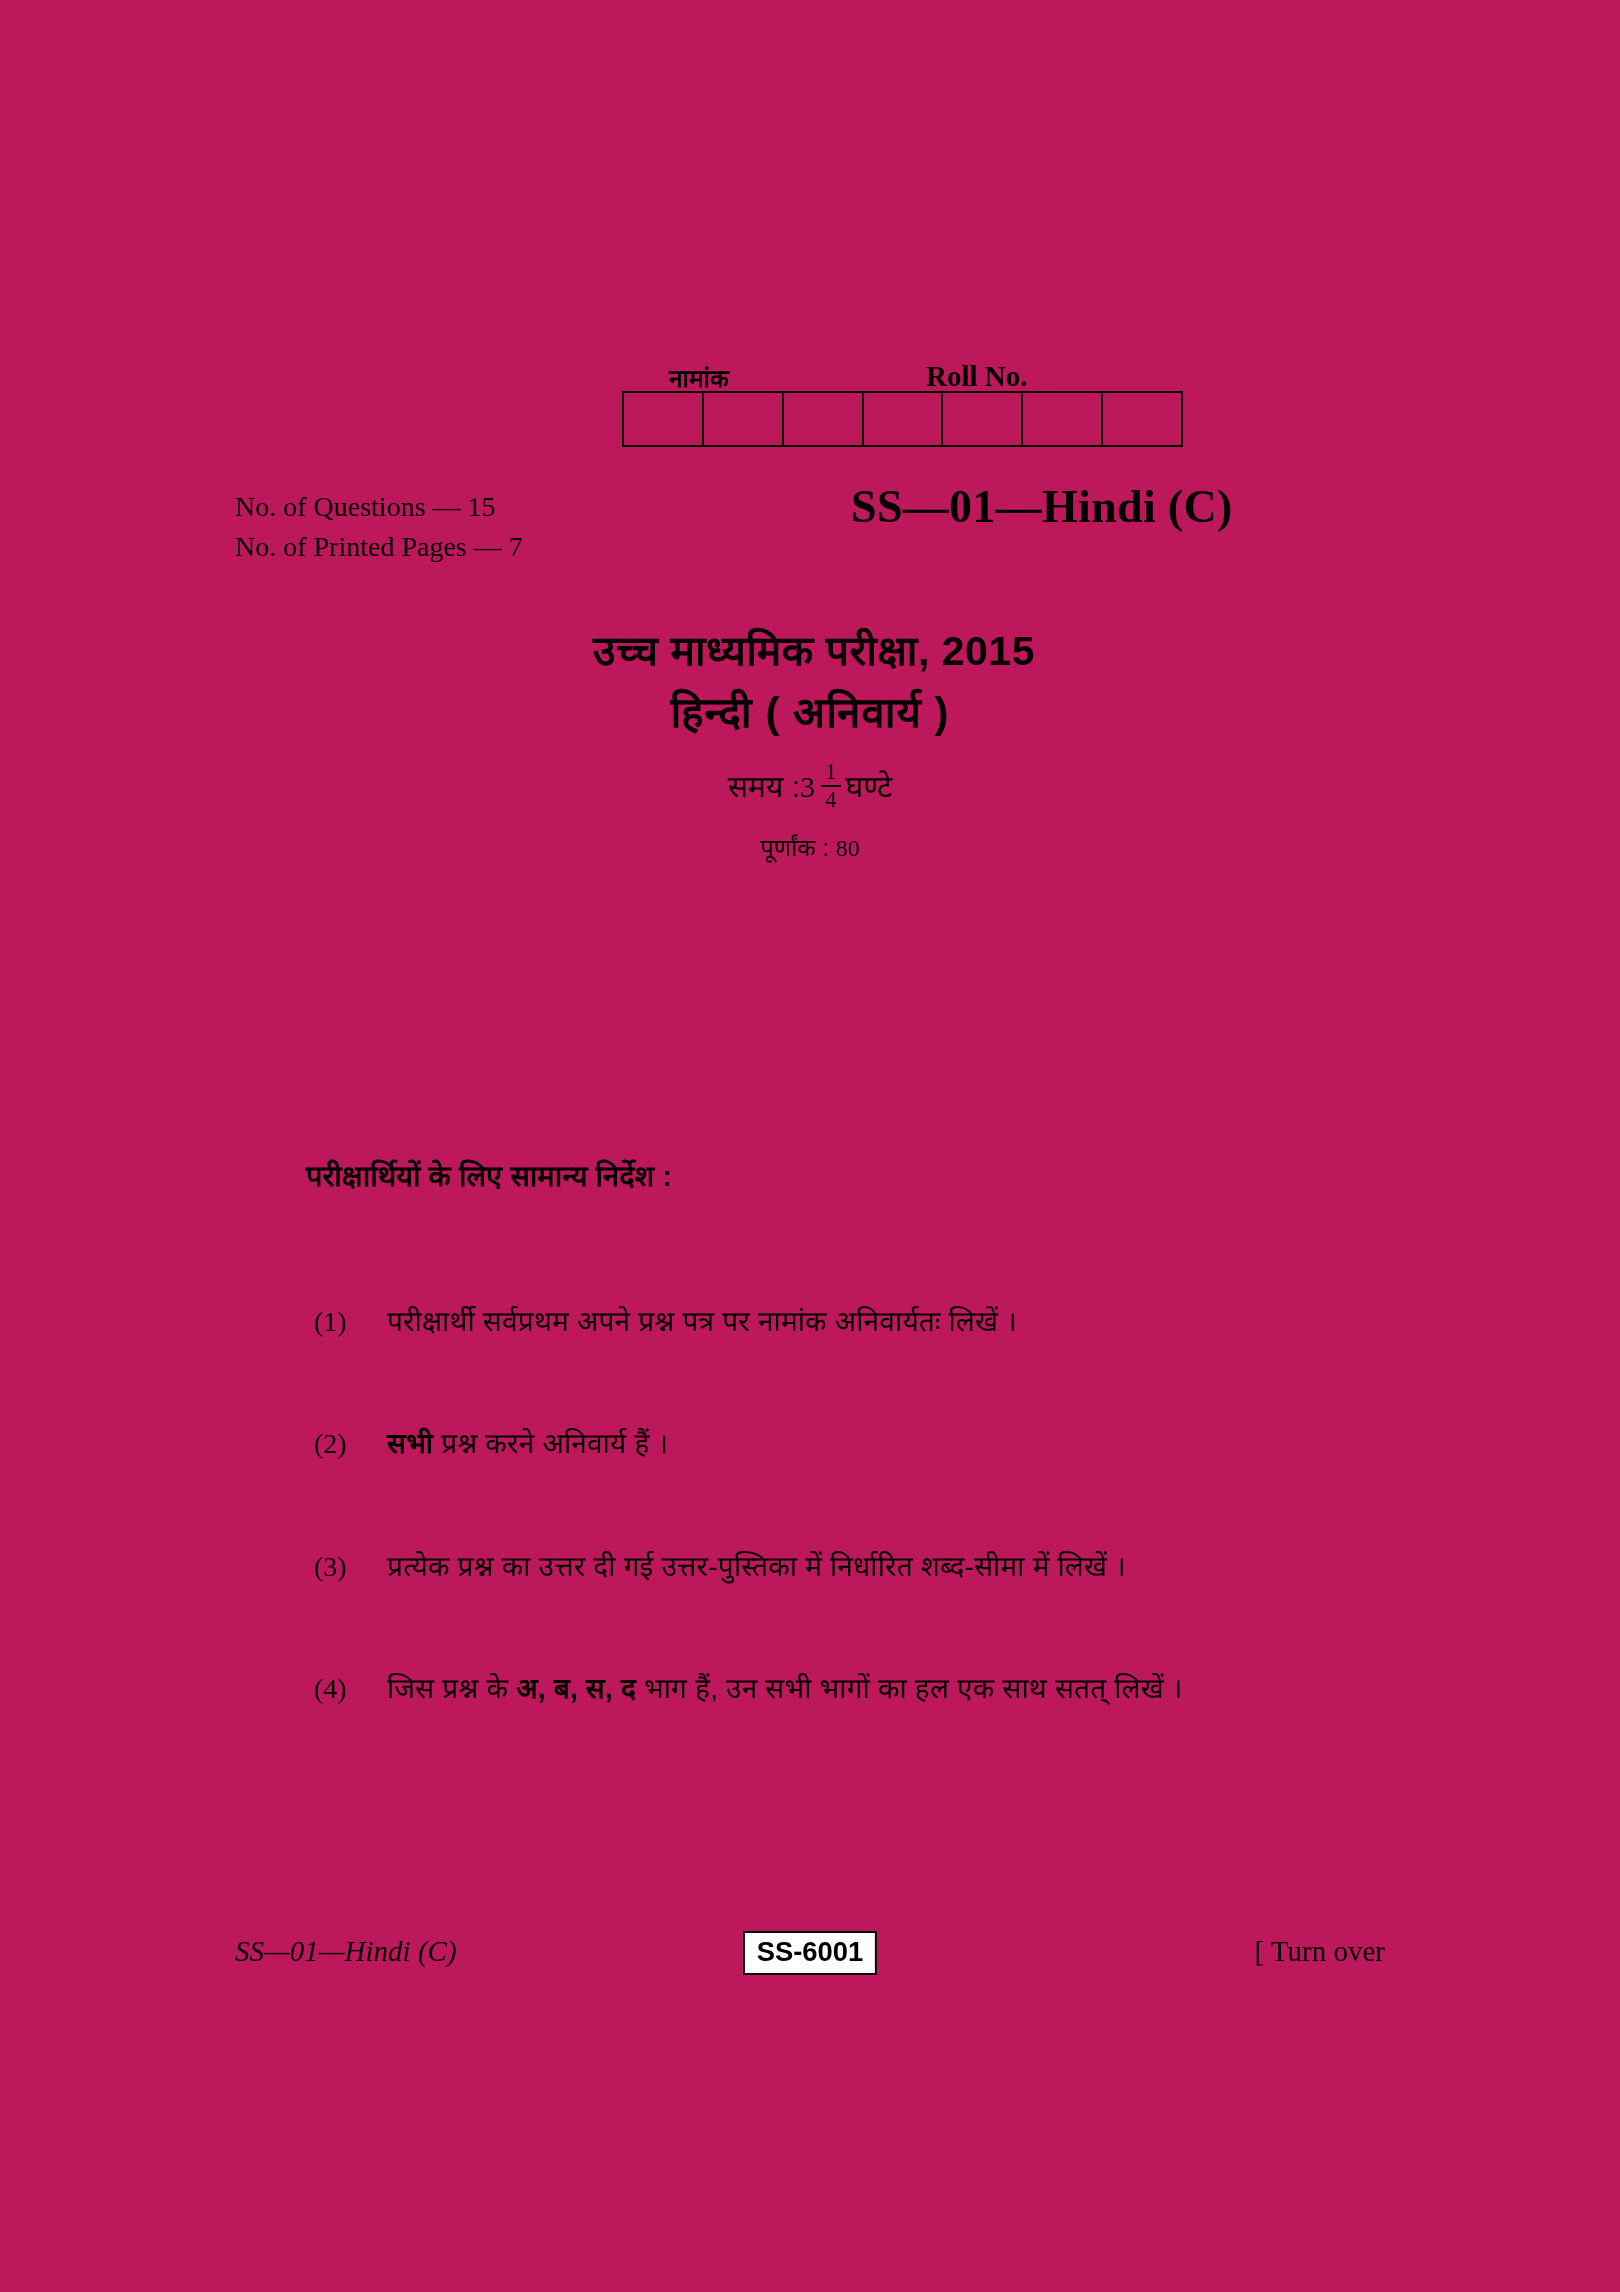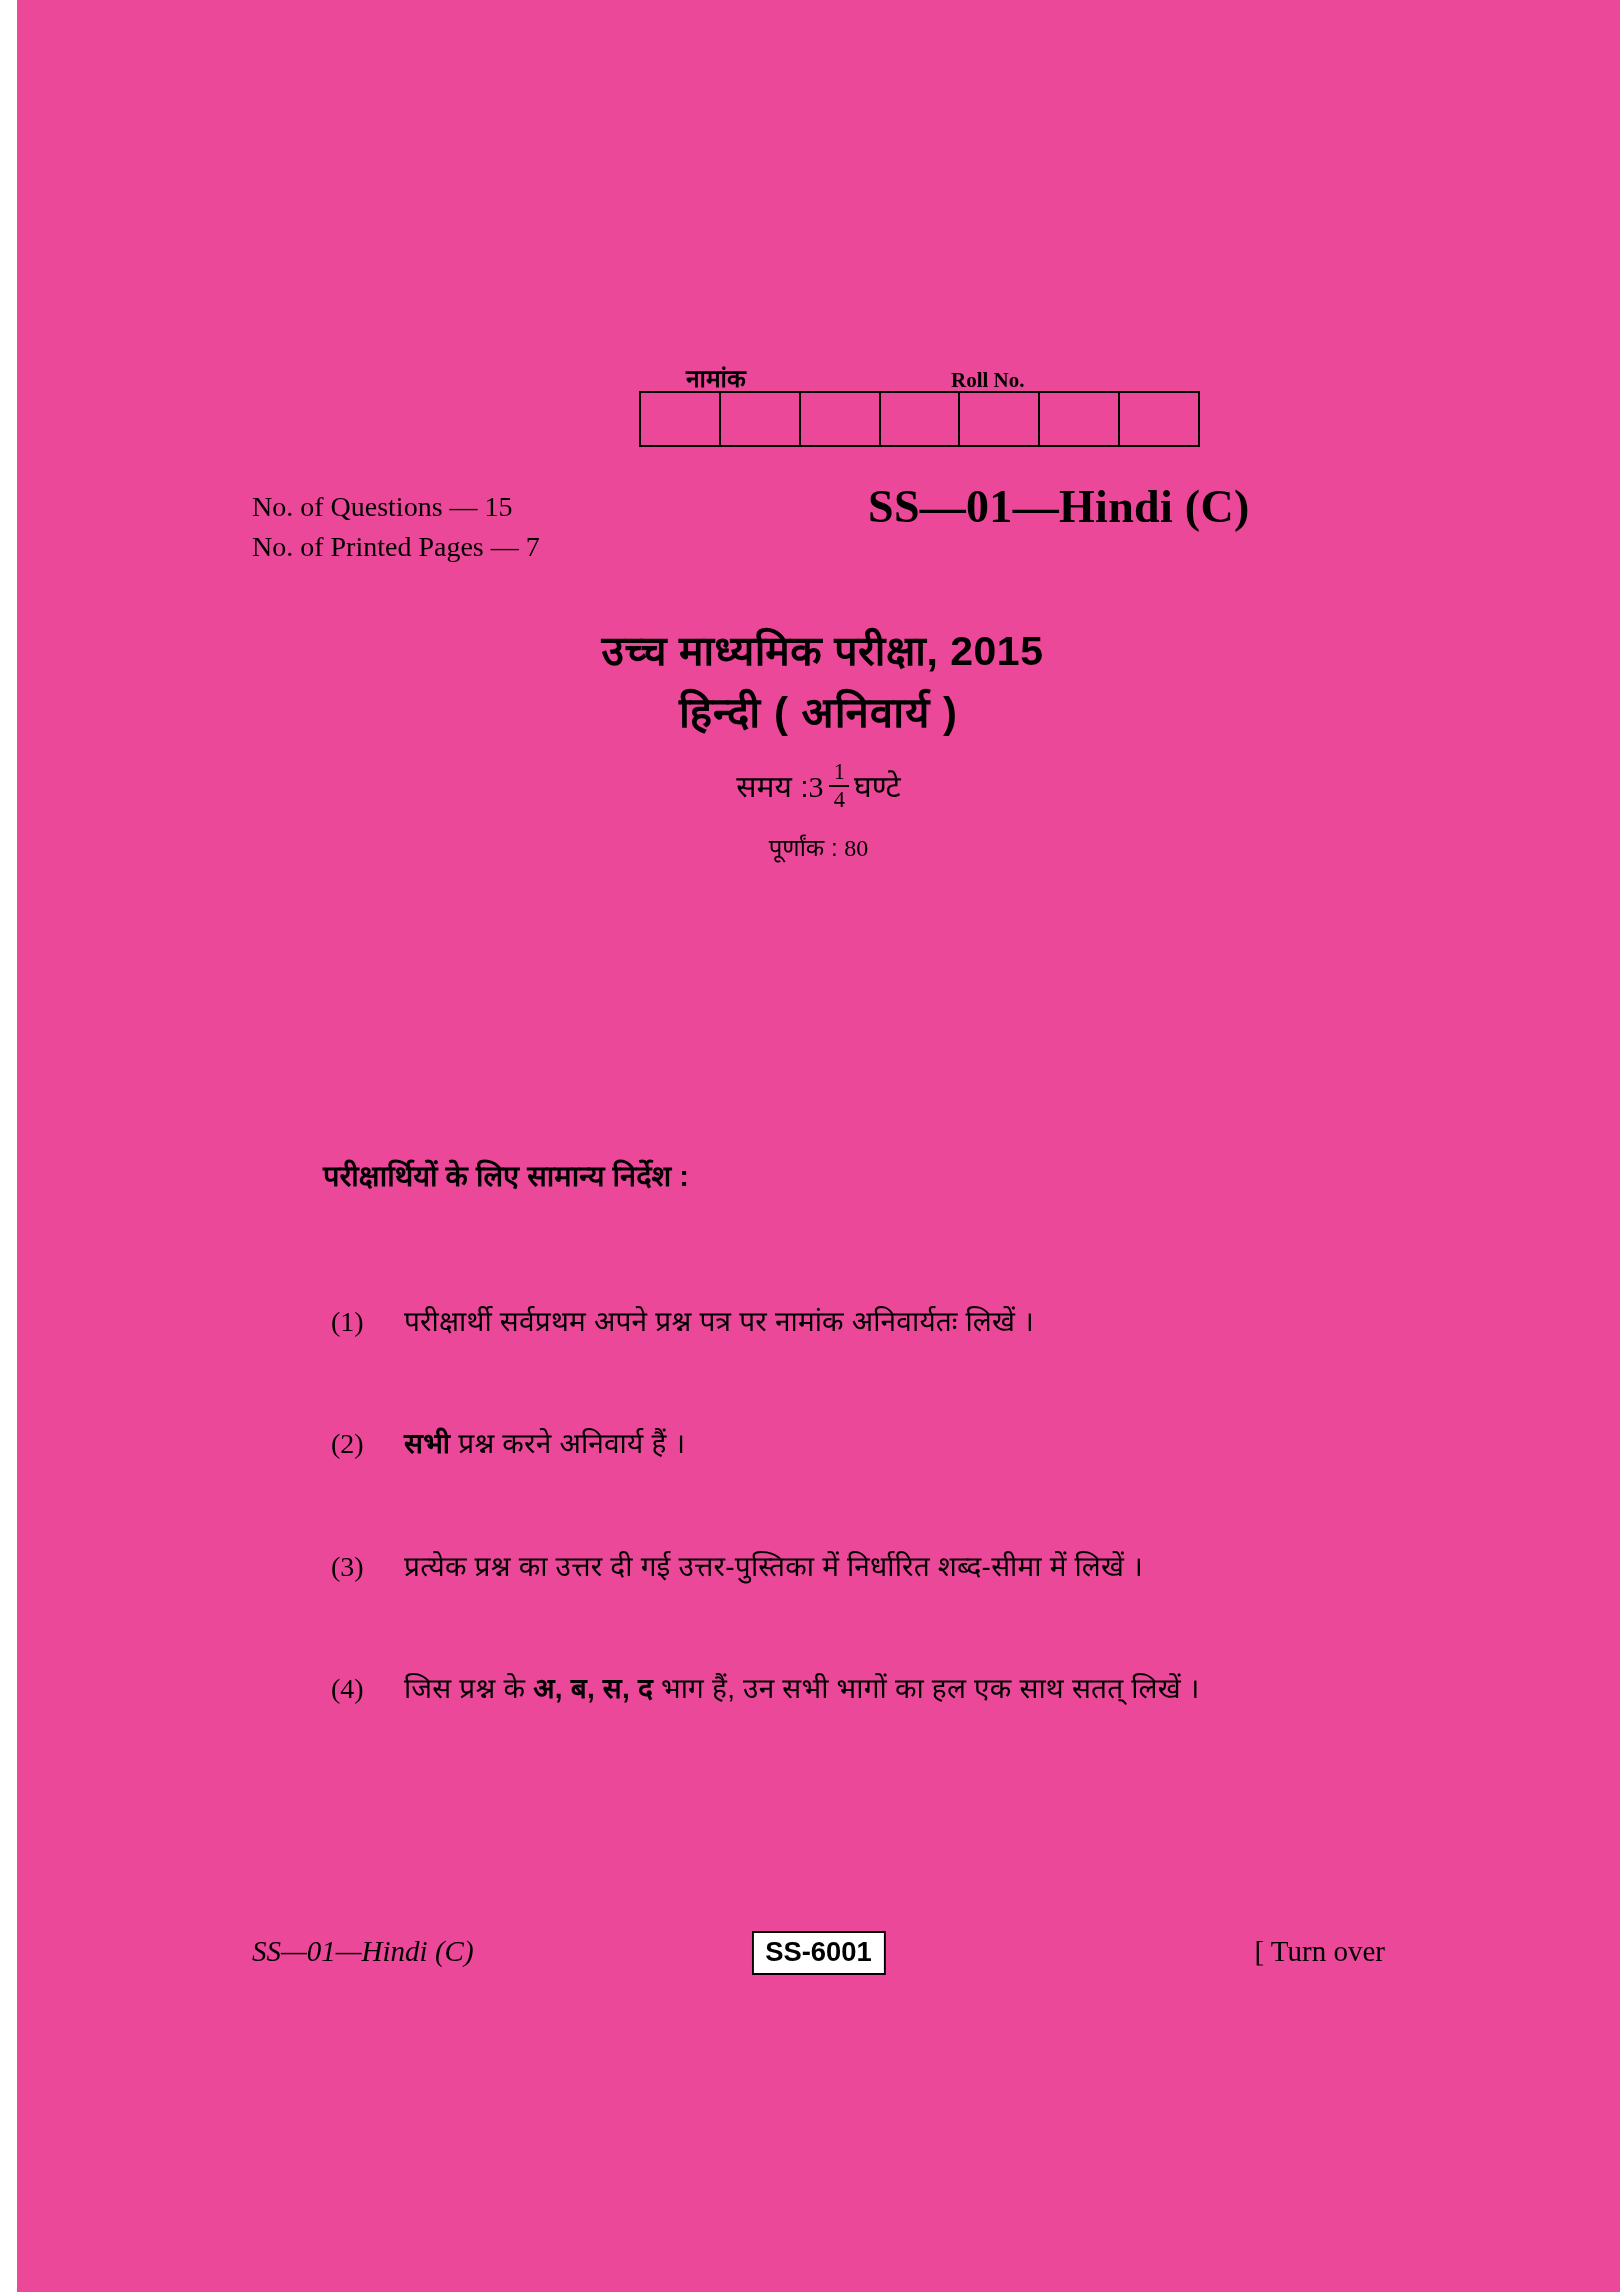--- a/index.html
+++ b/index.html
@@ -13,22 +13,21 @@
     height: 2293px;
     position: relative;
     font-family: "Liberation Serif", "DejaVu Serif", serif;
     color: #000000;
     overflow: hidden;
   }
 
   .page {
     position: absolute;
     inset: 0;
-    background: #ec4899;
-    margin-left: 17px;
+    background: #be185d;
   }
 
   
   .rollblock {
     position: absolute;
     left: 622px;
     top: 348px;
     width: 561px;
   }
   .roll-labels {
@@ -42,23 +41,23 @@
     line-height: 1;
     white-space: nowrap;
   }
   .roll-label.naamank {
     left: 47px;
     font-family: "Liberation Sans", "DejaVu Sans", sans-serif;
     font-weight: 700;
     font-size: 24.5px;
   }
   .roll-label.rollno {
-    left: 312px;
-    font-weight: 700;
-    font-size: 21px;
+    left: 304px;
+    font-weight: 700;
+    font-size: 29px;
   }
   .roll-grid {
     display: flex;
     border: 2.9px solid #000;
     border-right: none;
     height: 56px;
     box-sizing: border-box;
   }
   .roll-cell {
     flex: 1 1 0;

